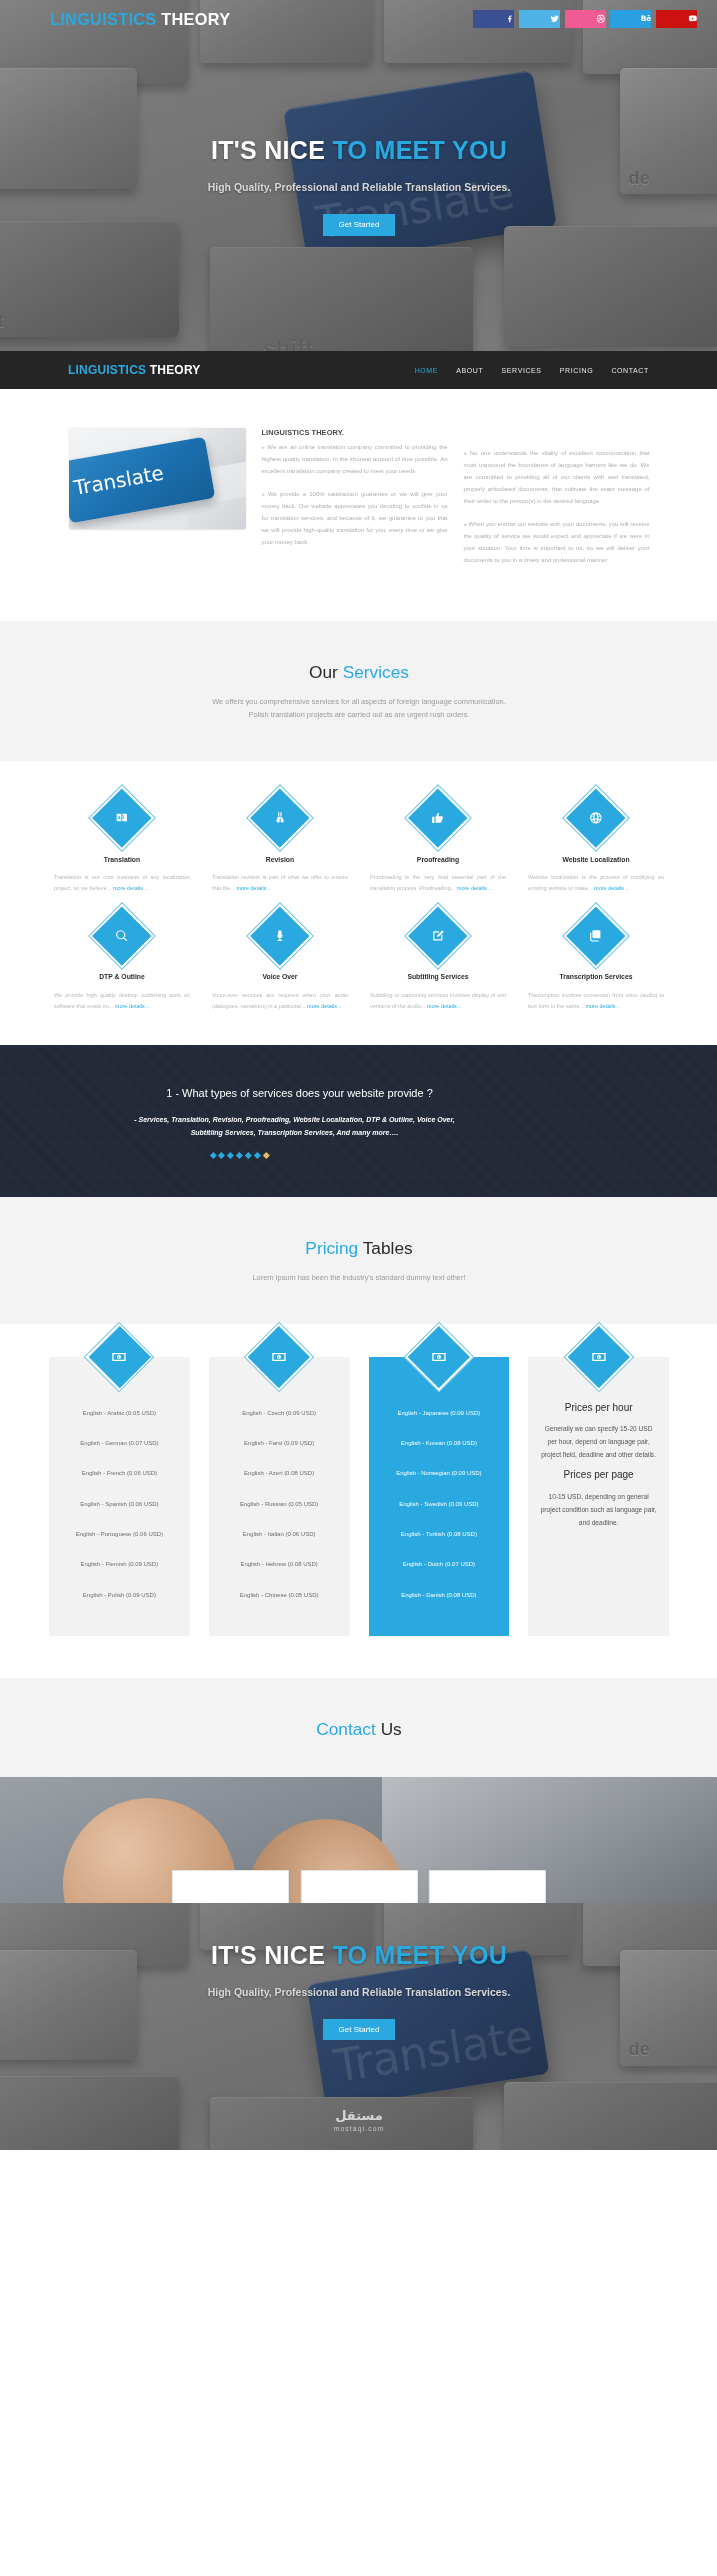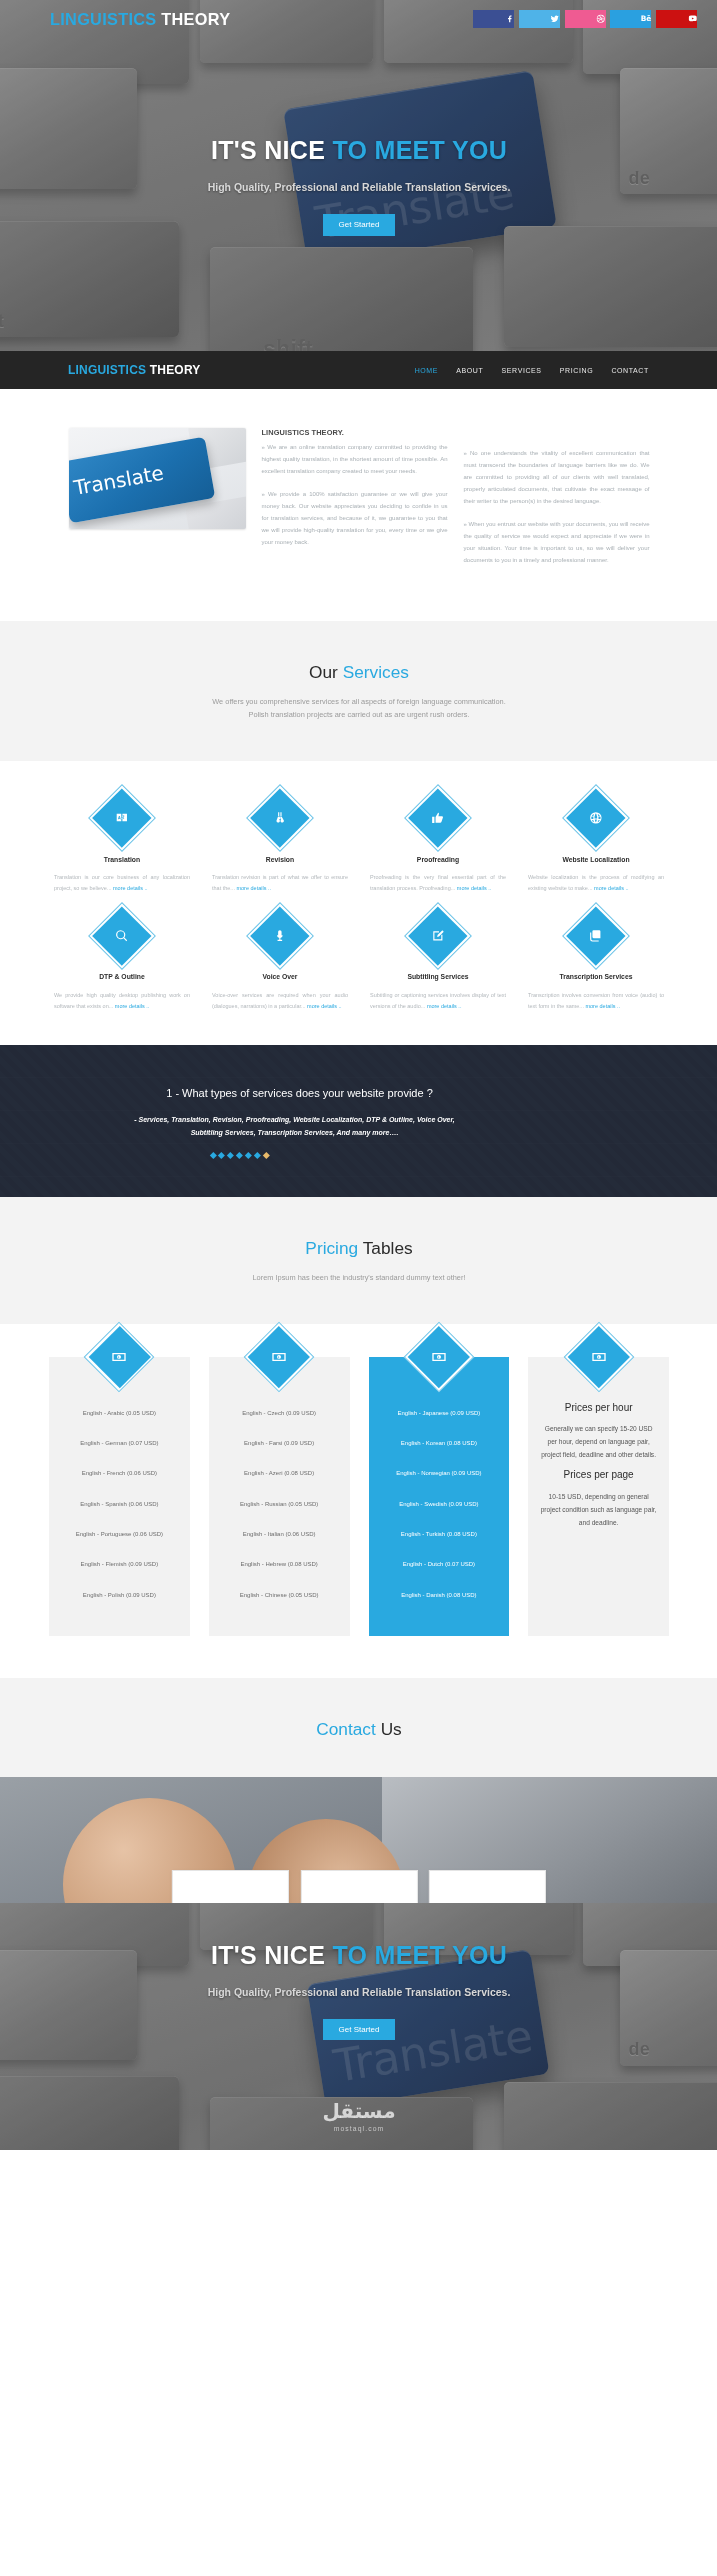--- a/index.html
+++ b/index.html
@@ -275,21 +275,21 @@
   
   .foot-hero {
     position:relative; width:718px; height:247px; overflow:hidden;
     background:#8d8d8d;
   }
   .watermark {
     position:absolute; left:50%; bottom:18px; transform:translateX(-50%);
     text-align:center; z-index:10;
   }
   .watermark .ar {
-    font-size:20px; color:rgba(255,255,255,.72); font-weight:700;
+    font-size:13px; color:rgba(255,255,255,.72); font-weight:700;
     font-family:"DejaVu Sans", sans-serif; letter-spacing:0.5px;
   }
   .watermark .en {
     font-size:6.8px; color:rgba(255,255,255,.62); letter-spacing:1.1px; margin-top:1.1px;
   }
 </style>
 </head>
 <body>
 
 <div class="wrap">

